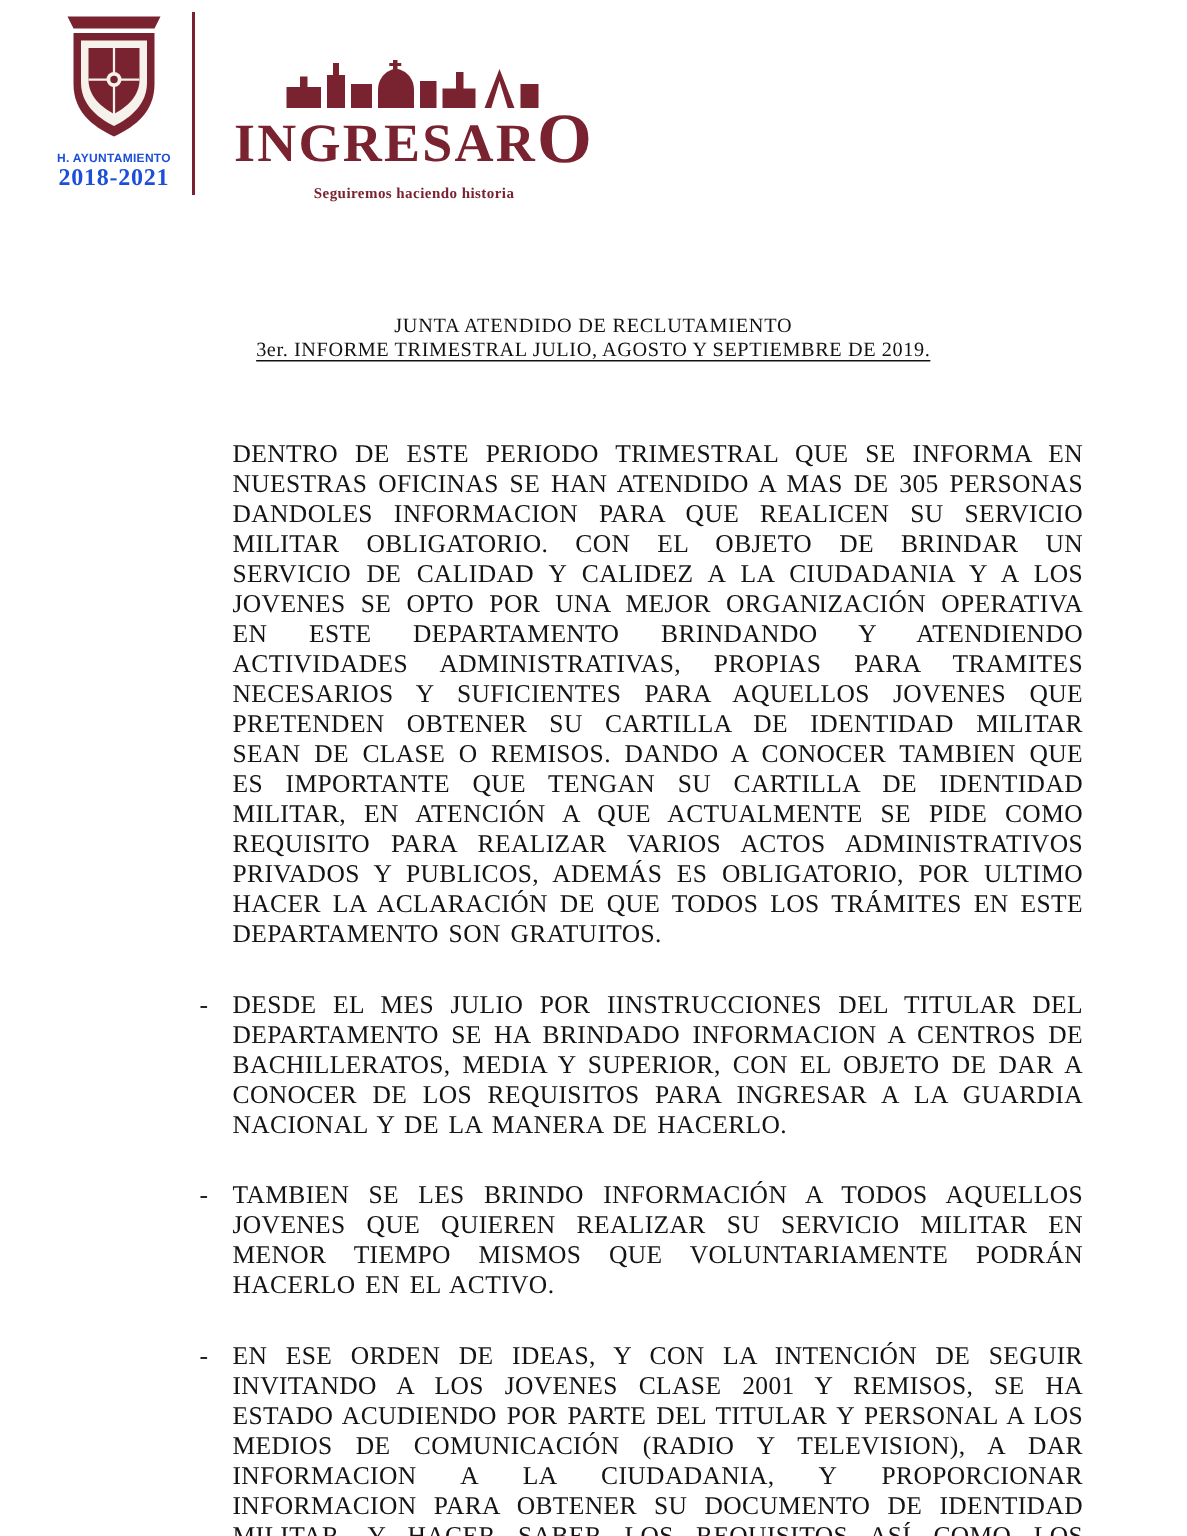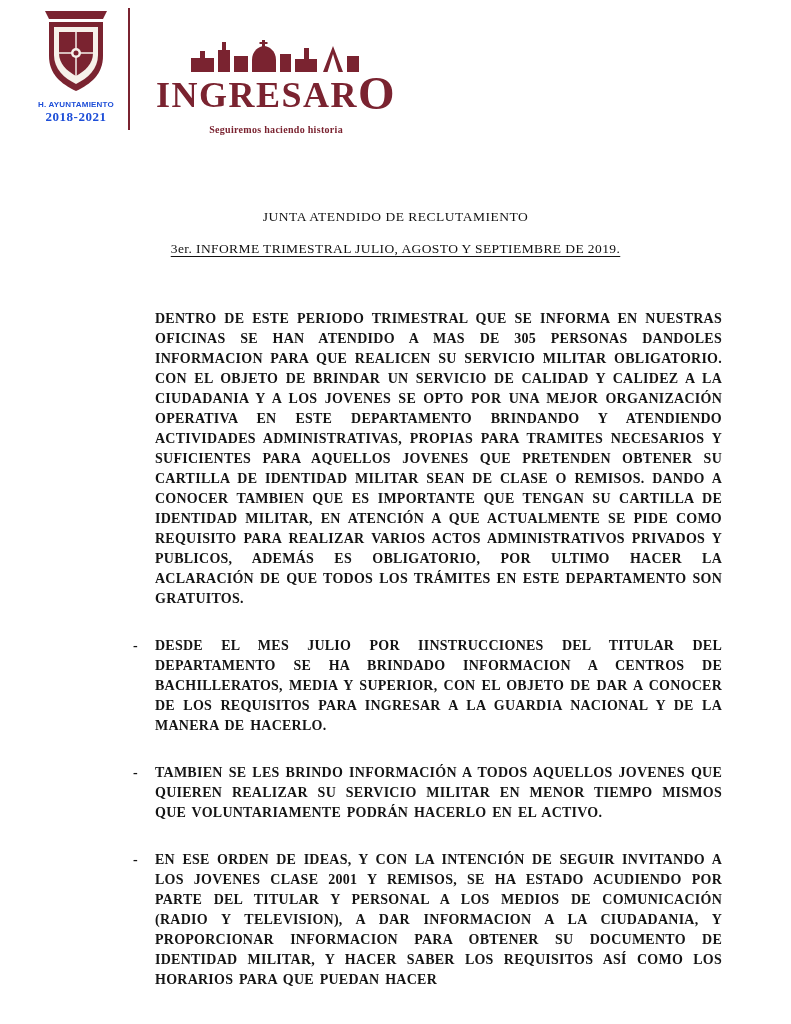--- a/index.html
+++ b/index.html
@@ -28,21 +28,21 @@
   }
   .crest-org {
     font-family: "Liberation Sans", sans-serif;
     font-size: 8px;
     font-weight: bold;
     letter-spacing: 0.2px;
     margin-top: 2px;
     white-space: nowrap;
   }
   .crest-years {
-    font-size: 13px;
+    font-size: 16px;
     font-weight: bold;
     letter-spacing: 0.5px;
   }
   .header-divider {
     width: 2px;
     height: 122px;
     background: #7a2330;
     margin-left: 8px;
   }
   .brand-block {
@@ -77,45 +77,44 @@
 
   
   .doc-title {
     margin-top: 74px;
     text-align: center;
     font-size: 13.5px;
     letter-spacing: 0.5px;
     color: #111111;
   }
   .doc-subtitle {
-    margin-top: 16px;
+    margin-top: 0;
     text-align: center;
     font-size: 13.5px;
     letter-spacing: 0.4px;
     color: #111111;
     text-decoration: underline;
     text-underline-offset: 3px;
   }
 
   
   .report-body {
     margin-top: 52px;
     padding-left: 155px;
     padding-right: 69px;
   }
   .para {
     position: relative;
     text-align: justify;
-    font-size: 14px;
+    font-size: 17px;
     line-height: 20px;
     letter-spacing: 0.25px;
     word-spacing: 2px;
     color: #141414;
     margin: 0 0 27px 0;
-    font-weight: bold;
   }
   .para .bullet {
     position: absolute;
     left: -22px;
     top: 0;
   }
 </style>
 </head>
 <body>
 

